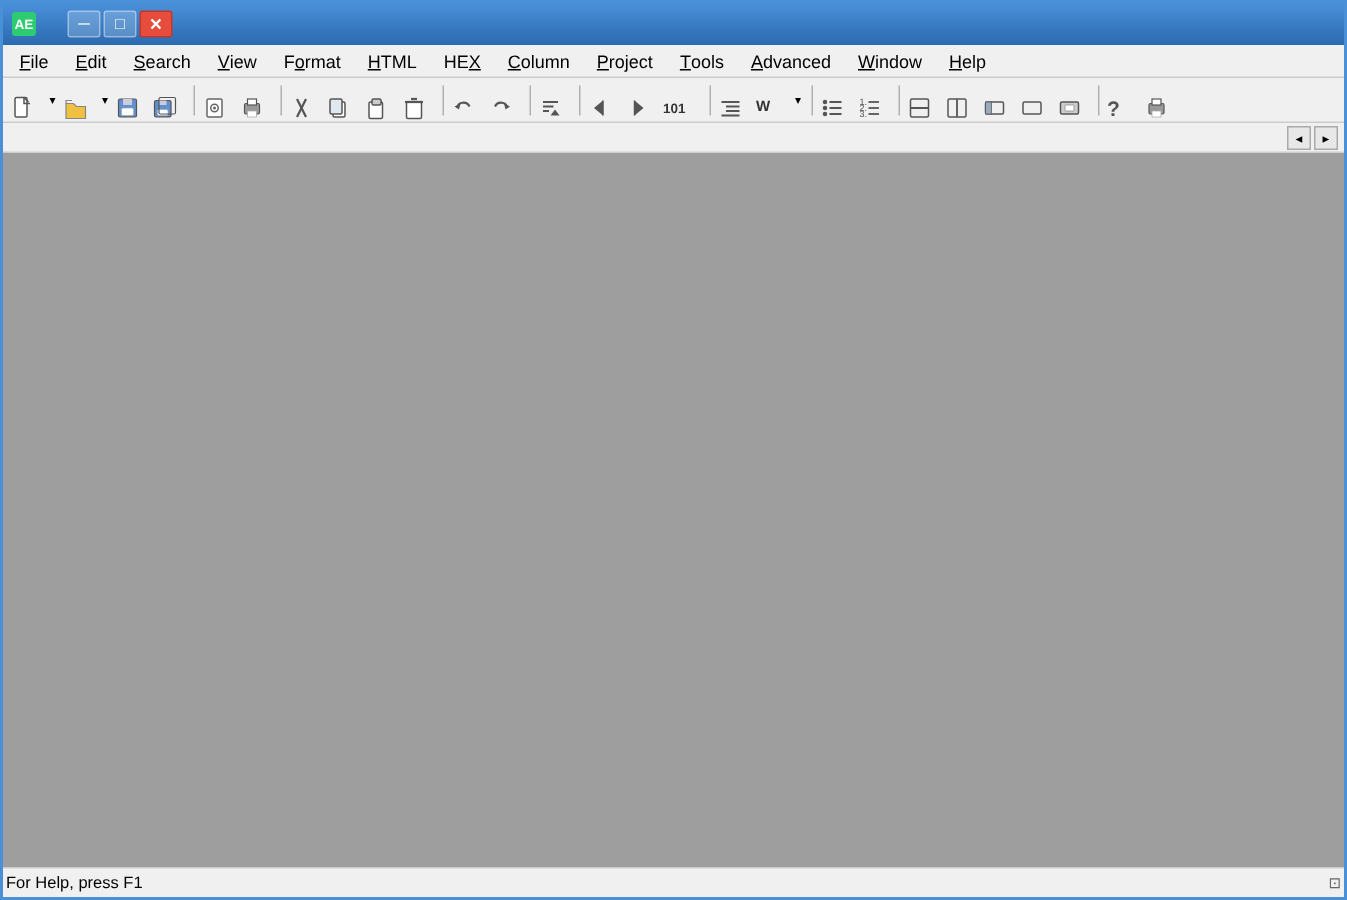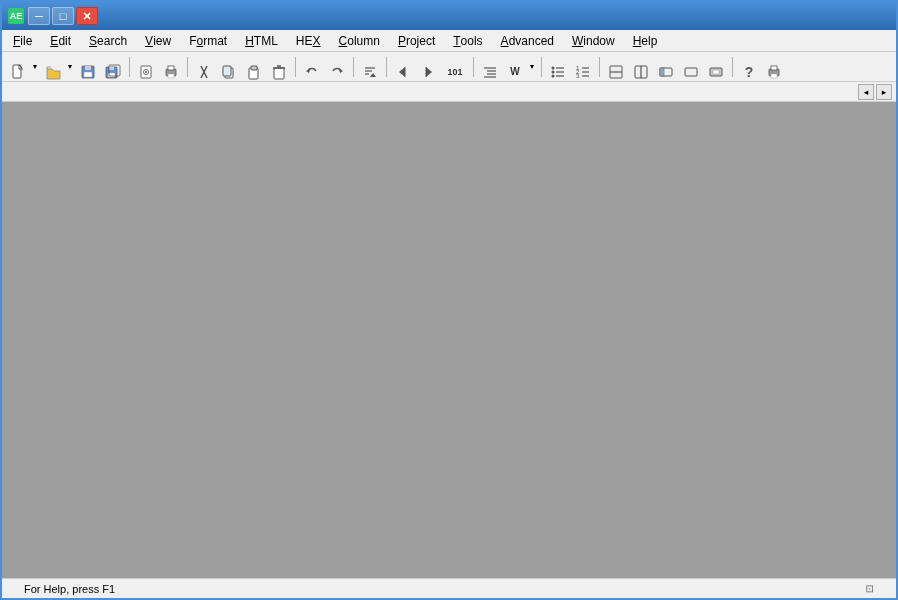--- a/index.html
+++ b/index.html
@@ -26,21 +26,21 @@
       align-items: center;
       padding: 0 6px;
       color: white;
       font-size: 12px;
       font-weight: bold;
       user-select: none;
     }
     .title-bar-icon {
       width: 16px;
       height: 16px;
-      margin-right: 4px;
+      margin-right: 21px;
       background: #2ecc71;
       border-radius: 2px;
       display: flex;
       align-items: center;
       justify-content: center;
       font-size: 9px;
       font-weight: bold;
       color: white;
       flex-shrink: 0;
     }
@@ -101,21 +101,21 @@
     }
     .tb-btn {
       width: 24px;
       height: 24px;
       border: 1px solid transparent;
       border-radius: 2px;
       background: transparent;
       cursor: pointer;
       display: flex;
       align-items: center;
-      justify-content: center;
+      justify-content: flex-start;
       font-size: 13px;
       color: #333;
       margin-top: 10px;
     }
     .tb-separator {
       width: 1px;
       height: 20px;
       background: #b0b0b0;
       margin: 0 3px;
     }
@@ -142,21 +142,21 @@
     .editor-area {
       flex: 1;
       background: #9e9e9e;
     }
     .status-bar {
       background: #f0f0f0;
       border-top: 1px solid #cccccc;
       height: 20px;
       display: flex;
       align-items: center;
-      padding: 0 22px;
+      padding: 0 2px;
       font-size: 11px;
       color: #000;
       justify-content: space-between;
     }
     .status-right {
       color: #666;
       font-size: 10px;
     }
   </style>
 </head>

